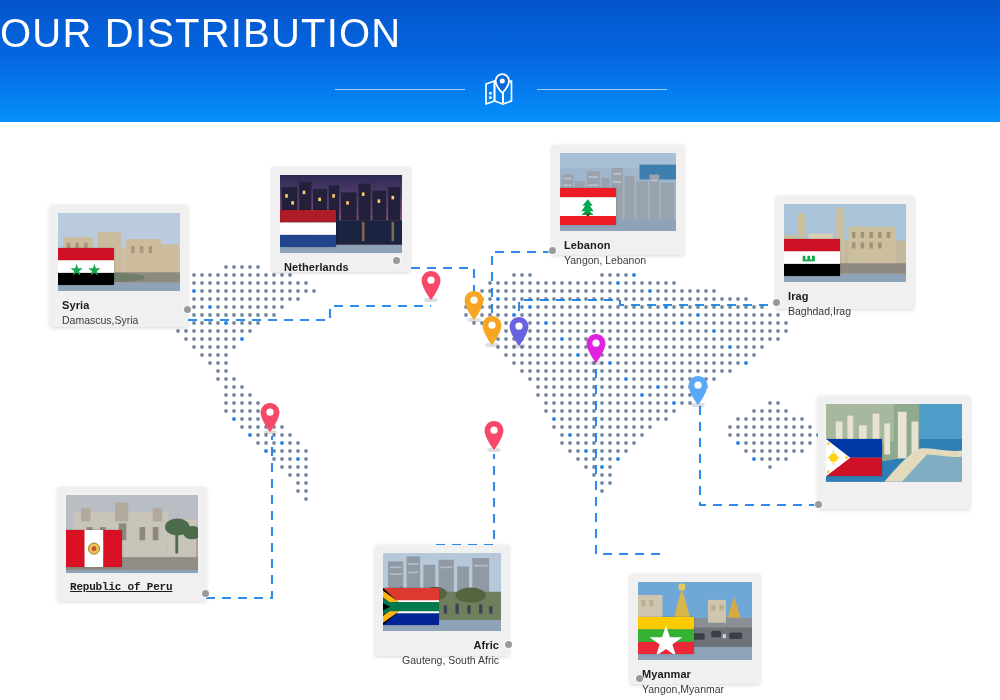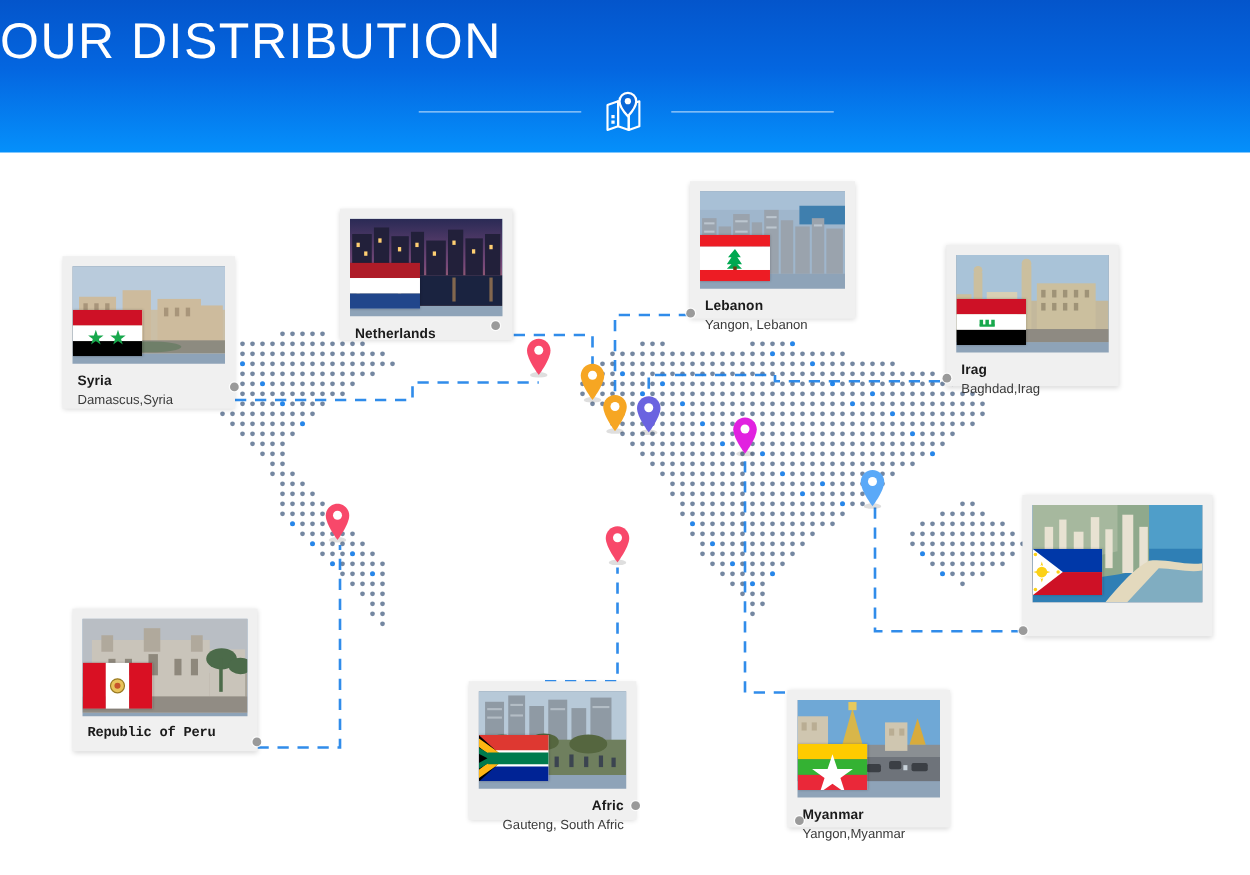--- a/index.html
+++ b/index.html
@@ -64,21 +64,21 @@
     box-shadow: 0 0 2px rgba(0,0,0,0.25);
     overflow: hidden;
   }
   .card-text { padding: 7px 2px 2px 4px; }
   .card-country {
     font-size: 11px; font-weight: bold; color: #1b1b1b; line-height: 15px;
     letter-spacing: 0.1px;
   }
   .card-city { font-size: 10.5px; color: #3a3a3a; line-height: 15px; }
   .card.mono .card-country, .card.mono .card-city {
-    font-family: "Liberation Mono", monospace; letter-spacing: -0.2px;
+    font-family: "Liberation Mono", monospace; letter-spacing: -0.2px; text-decoration: underline;
   }
   .card-dot {
     position: absolute; width: 7px; height: 7px; border-radius: 50%;
     background: #9a9a9a; box-shadow: 0 0 0 1px rgba(255,255,255,0.8);
   }
 </style>
 </head>
 <body>
 
 <div id="stage">
@@ -1113,21 +1113,21 @@
               <rect y="30" width="60" height="10" fill="#ed1c24"></rect>
               <path d="M30 12 l5 7 -3 0 4 6 -4 0 4 4 -13 0 4-4 -4 0 4-6 -3 0z" fill="#00a850"></path>
               <rect x="28.5" y="27" width="3" height="3" fill="#6b3f12"></rect>
             </svg></div></div>
         <div class="card-text">
           <div class="card-country">Lebanon</div>
           <div class="card-city">Yangon, Lebanon</div>
         </div>
         <div class="card-dot" style="left: -3px; bottom: 1px;"></div>
       </div>
-      <div class="card" style="left: 757px; top: 196px; width: 138px; height: 113px;">
+      <div class="card" style="left: 776px; top: 196px; width: 138px; height: 113px;">
         <div class="card-photo"><svg viewBox="0 0 140 80" preserveAspectRatio="none">
             <rect width="140" height="80" fill="#a9c3d8"></rect>
             <rect y="42" width="140" height="38" fill="#c3b89c"></rect>
             <g fill="#cbbf9e">
               <rect x="16" y="16" width="8" height="54"></rect>
               <rect x="60" y="10" width="9" height="60"></rect>
               <rect x="74" y="26" width="54" height="44"></rect>
               <rect x="0" y="36" width="14" height="34"></rect>
             </g>
             <g fill="#d8cfb4">
@@ -1282,21 +1282,21 @@
               <path d="M0 11 L16 20 L0 29 L0 24 L7.5 20 L0 16 Z" fill="#007a4d"></path>
               <path d="M8 15 H60 V25 H8 Z" fill="#007a4d"></path>
               <path d="M13 17.5 H60 V22.5 H13 Z" fill="#fff" opacity="0"></path>
             </svg></div></div>
         <div class="card-text">
           <div class="card-country">Afric</div>
           <div class="card-city">Gauteng, South Afric</div>
         </div>
         <div class="card-dot" style="right: -3px; bottom: 8px;"></div>
       </div>
-      <div class="card" style="left: 630px; top: 552px; width: 130px; height: 110px;">
+      <div class="card" style="left: 630px; top: 574px; width: 130px; height: 110px;">
         <div class="card-photo"><svg viewBox="0 0 140 80" preserveAspectRatio="none">
             <rect width="140" height="80" fill="#6fa8d6"></rect>
             <rect y="44" width="140" height="36" fill="#8a8f93"></rect>
             <g fill="#cfc6b0">
               <rect x="0" y="16" width="30" height="34"></rect>
               <rect x="86" y="22" width="22" height="28"></rect>
             </g>
             <path d="M44 44 L54 8 L64 44 Z" fill="#d8b64a"></path>
             <rect x="50" y="2" width="8" height="8" fill="#e6c95c"></rect>
             <path d="M110 44 L118 18 L126 44 Z" fill="#d8ab3c"></path>

